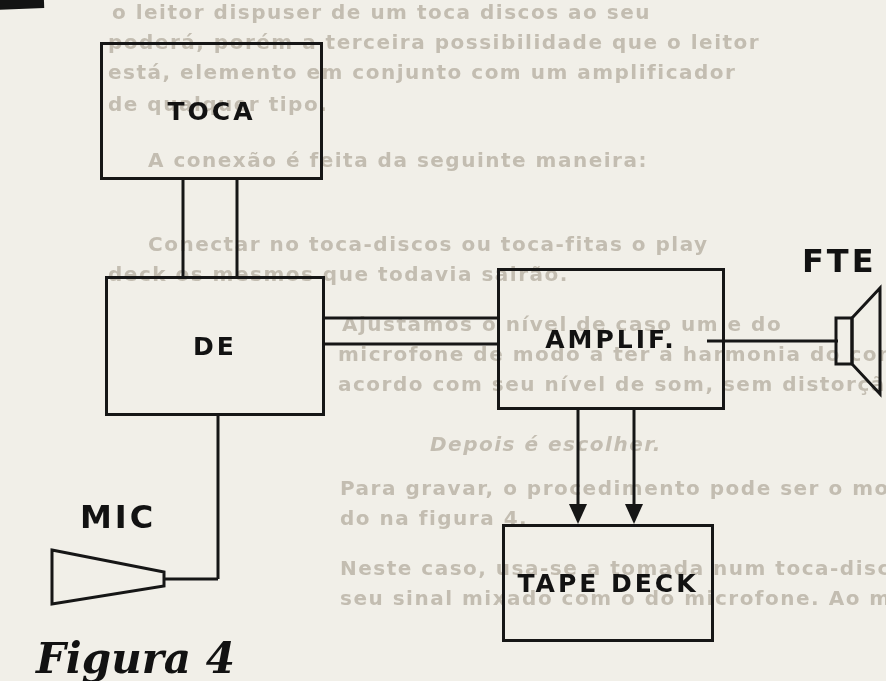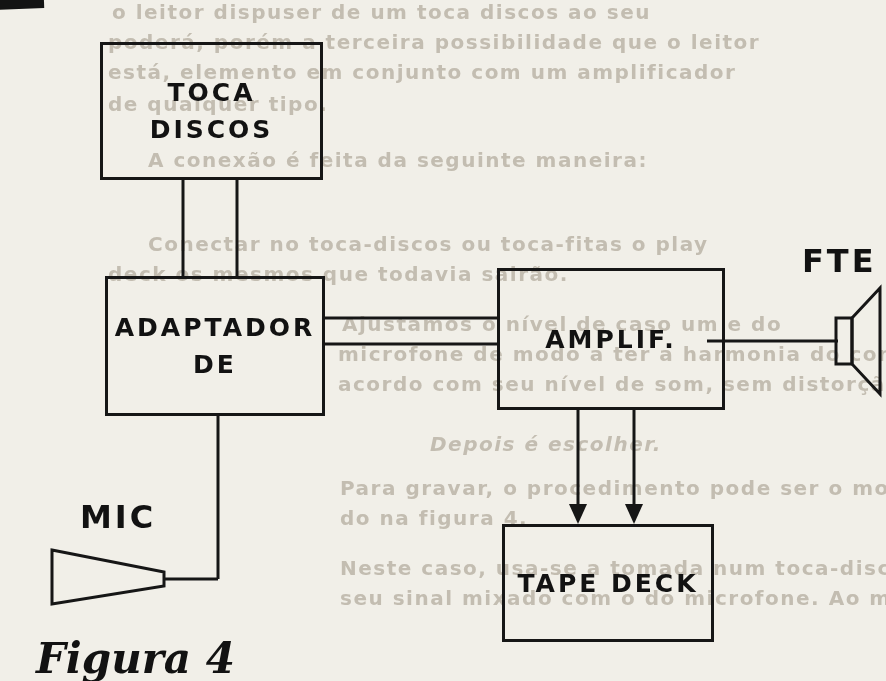--- a/index.html
+++ b/index.html
@@ -151,25 +151,23 @@
   </g>
 
   <g fill="#161616" stroke="none">
     <polygon points="569,504 587,504 578,524"></polygon>
     <polygon points="625,504 643,504 634,524"></polygon>
   </g>
 </svg>
 
 <div class="node" id="node-toca">
   <span>TOCA</span>
-  <span>DISCOS</span>
 </div>
 
 <div class="node" id="node-adapt">
-  <span>ADAPTADOR</span>
   <span>DE</span>
 </div>
 
 <div class="node" id="node-amplif">
   <span>AMPLIF.</span>
 </div>
 
 <div class="node" id="node-tape">
   <span>TAPE DECK</span>
 </div>

